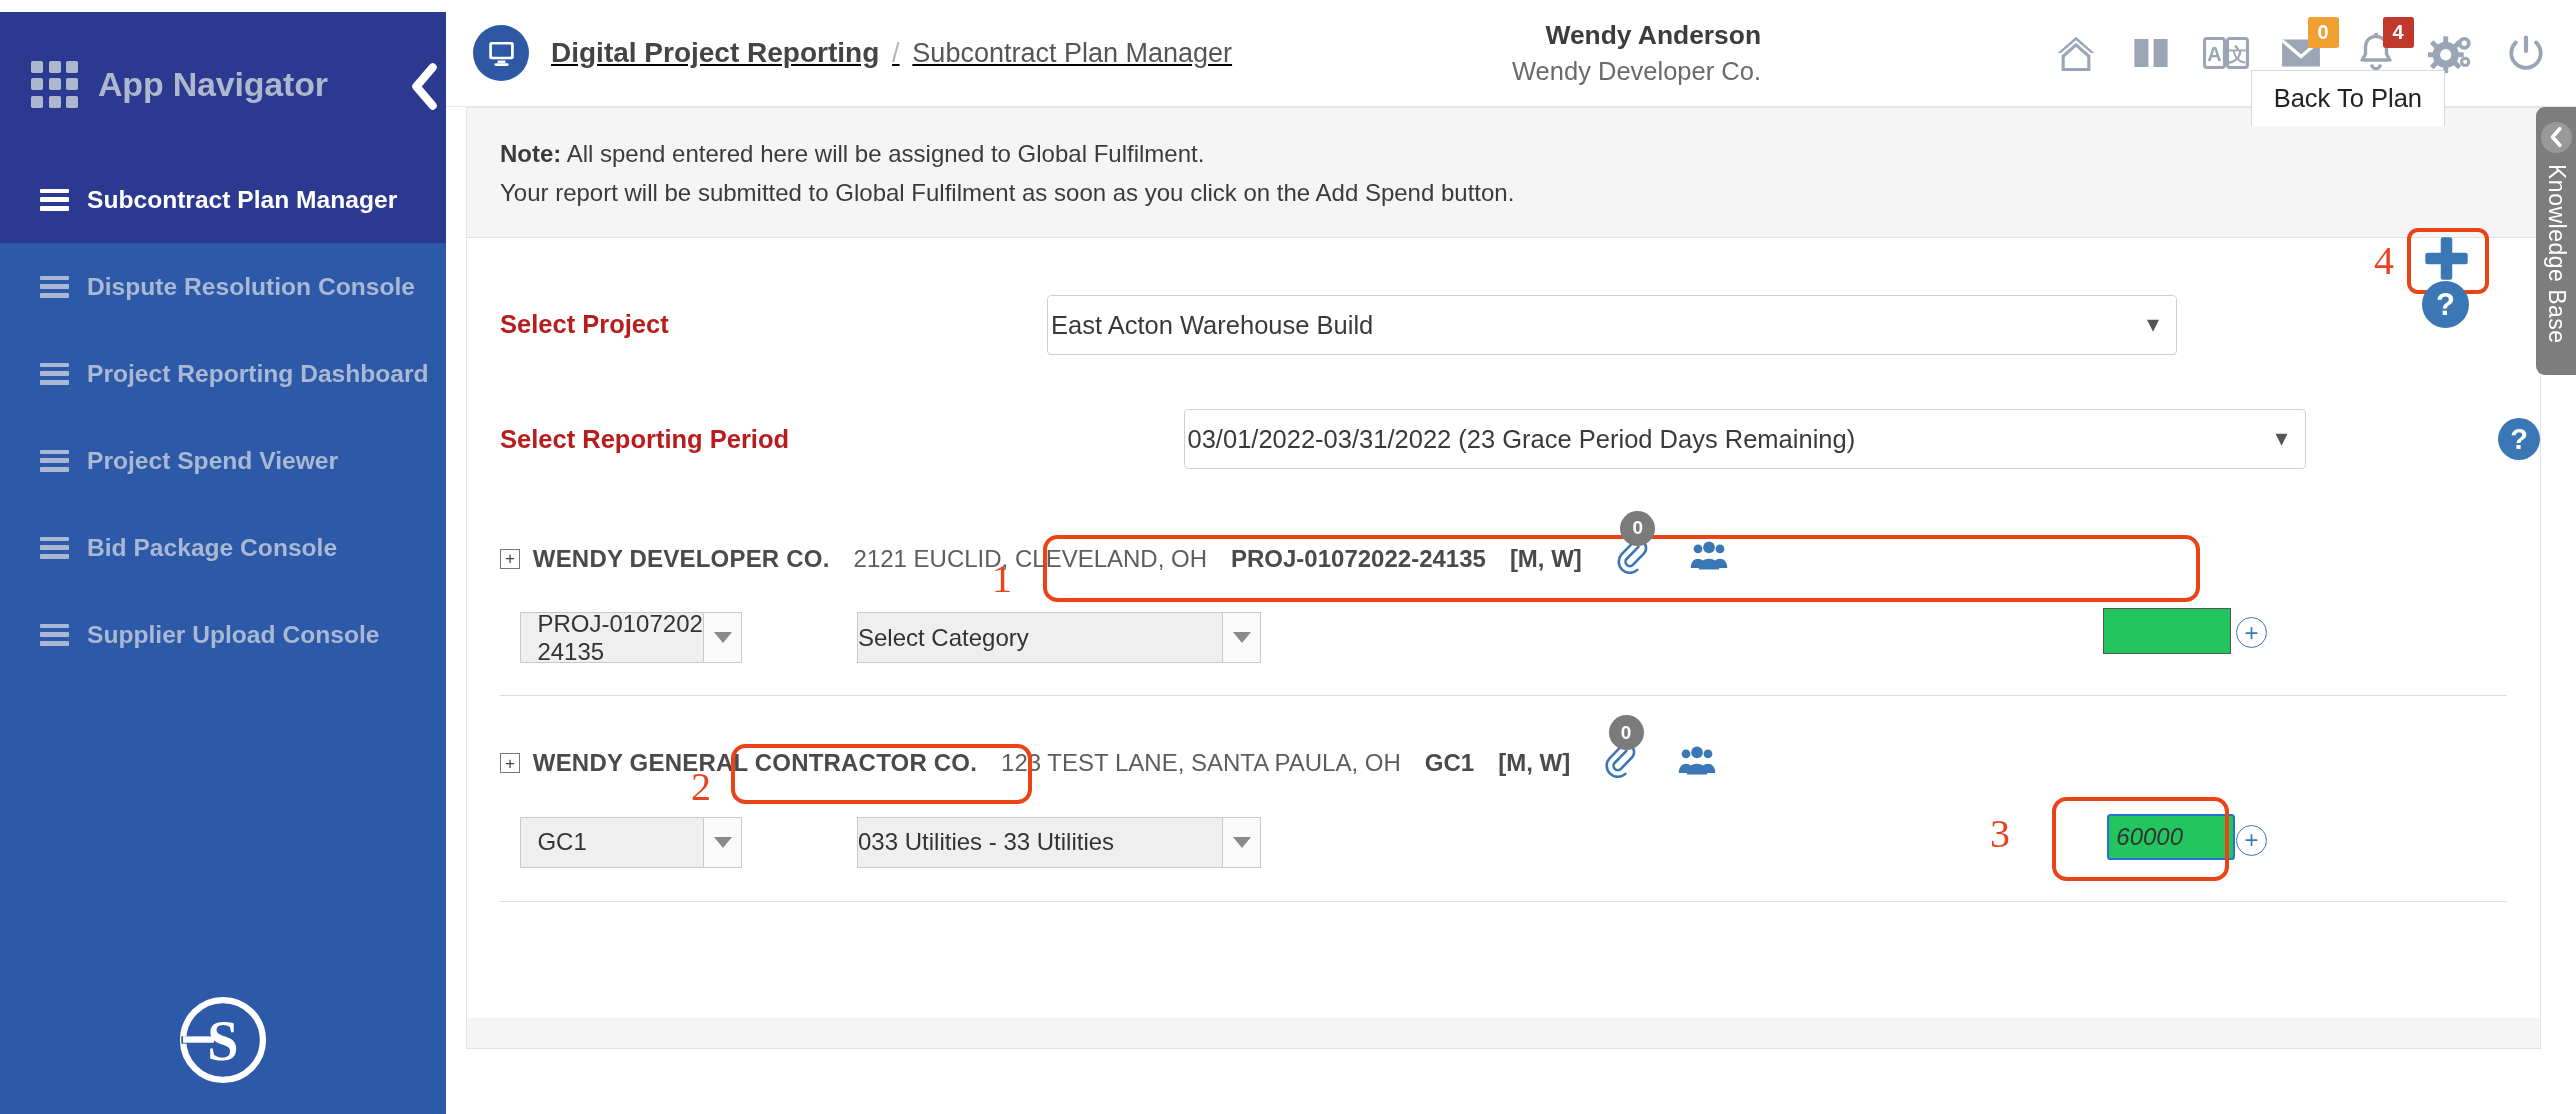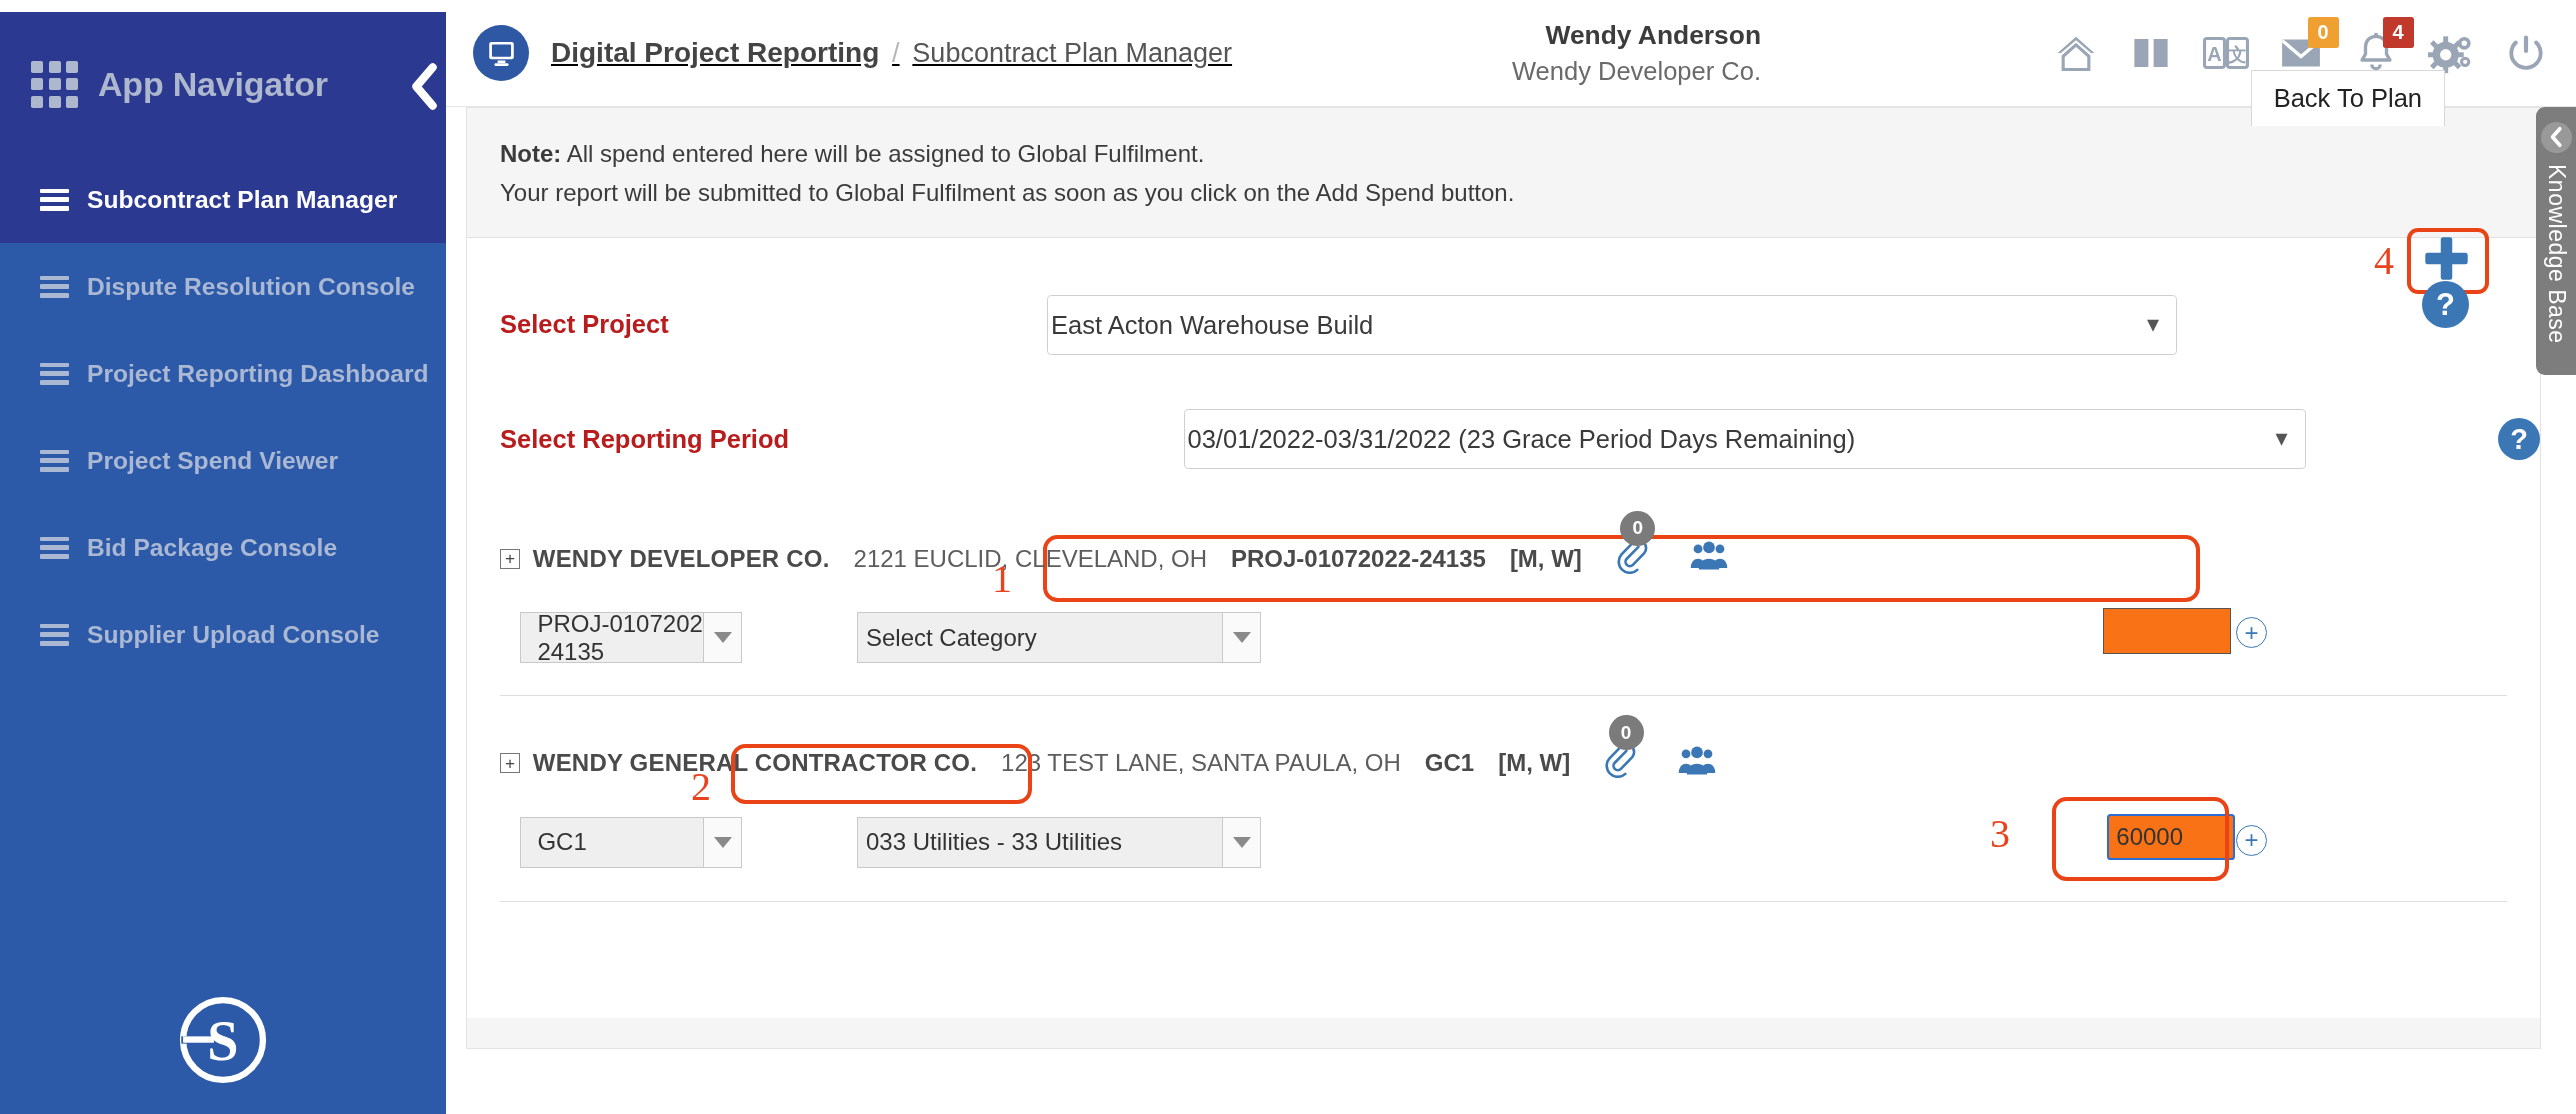--- a/index.html
+++ b/index.html
@@ -238,38 +238,39 @@
     display: flex; align-items: center; justify-content: center;
   }
   .tri { width: 0; height: 0; border-left: 9px solid transparent; border-right: 9px solid transparent; border-top: 11px solid #8a8a8a; }
 
   .cat-select {
     position: relative;
     width: 404px; height: 51px;
     background: #efefef; border: 0.9px solid #c9c9c9;
     display: flex; align-items: center;
     font-size: 24px; color: #333;
-    padding-left: 8px;
+    padding-left: 0;
     margin-left: 115px;
     cursor: pointer;
   }
   .cat-select .arrow-cell {
     position: absolute; right: 0; top: 0; bottom: 0;
     width: 38px; background: #fafafa;
     border-left: 0.9px solid #c9c9c9;
     display: flex; align-items: center; justify-content: center;
   }
 
   .amount-input {
     position: absolute;
     width: 128px; height: 46px;
     font-family: "Liberation Sans", sans-serif;
     font-size: 24px; color: #333;
     padding: 0 7.3px;
-    background: #f97316;
+    background: #22c55e;
+    font-style: italic;
   }
   .amount-input.plain { border: 1.8px solid #555; }
   .amount-input.focused { border: 2.7px solid #2b6fd4; border-radius: 3.6px; }
 
   .plus-circle {
     position: absolute;
     width: 31px; height: 31px;
     border-radius: 50%;
     border: 1.8px solid #3c77b5;
     color: #3c77b5;

